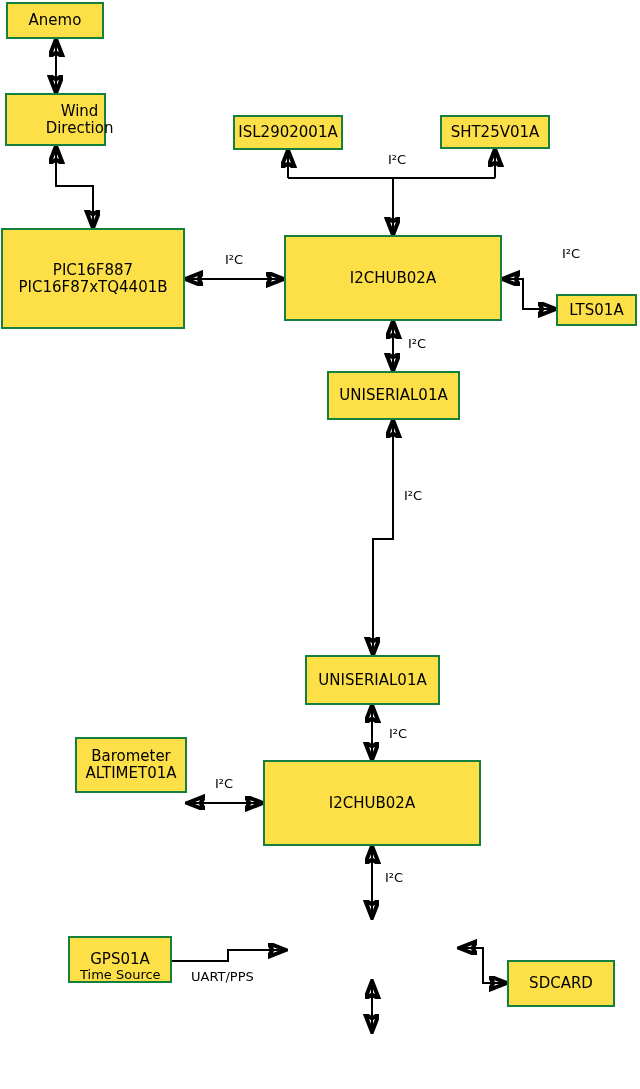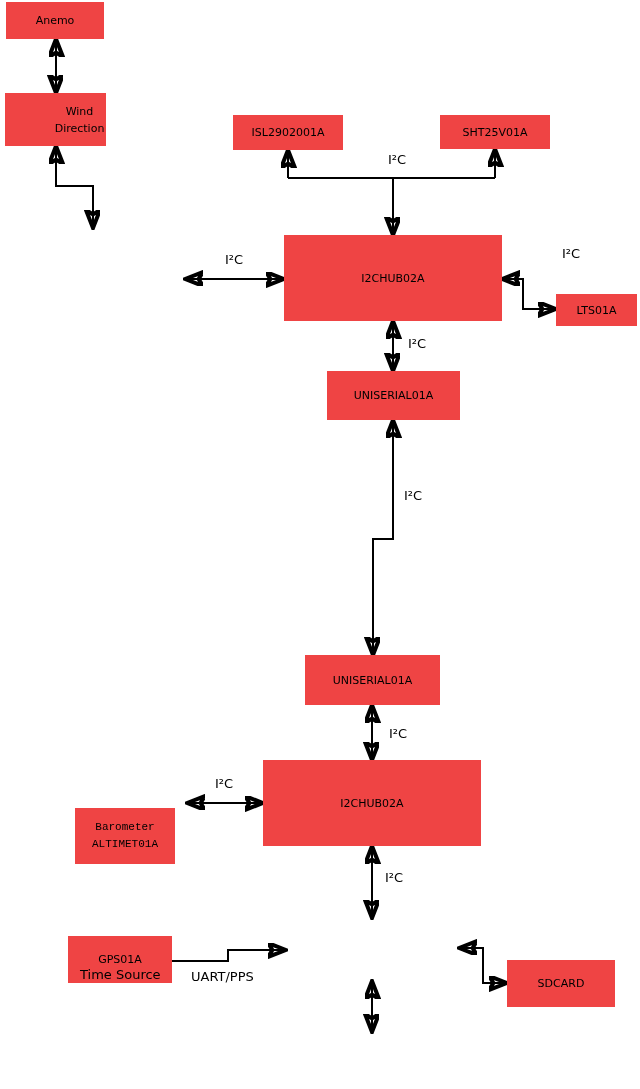--- a/index.html
+++ b/index.html
@@ -18,47 +18,47 @@
     left: 0; top: 0;
     width: 640px; height: 1089px;
   }
   svg.edges path {
     fill: none;
     stroke: #000000;
     stroke-width: 2;
   }
   .node {
     position: absolute;
-    background: #ef4444;
-    border: 2px solid #ef4444;
+    background: #fde047;
+    border: 2px solid #15803d;
     display: flex;
     align-items: center;
     justify-content: center;
     text-align: center;
-    font-size: 11px;
+    font-size: 15px;
     line-height: 17px;
     white-space: pre-line;
   }
   .edge-label {
     position: absolute;
     font-size: 13px;
     line-height: 14px;
     white-space: nowrap;
   }
   
   .n-anemo      { left: 6px;   top: 2px;    width: 98px;  height: 37px; }
   .n-wind       { left: 5px;   top: 93px;   width: 101px; height: 53px; padding-left: 48px; }
   .n-pic        { left: 1px;   top: 228px;  width: 184px; height: 101px; }
   .n-isl        { left: 233px; top: 115px;  width: 110px; height: 35px; }
   .n-sht        { left: 440px; top: 115px;  width: 110px; height: 34px; }
   .n-hub1       { left: 284px; top: 235px;  width: 218px; height: 86px; }
   .n-lts        { left: 556px; top: 294px;  width: 81px;  height: 32px; }
   .n-uni1       { left: 327px; top: 371px;  width: 133px; height: 49px; }
   .n-uni2       { left: 305px; top: 655px;  width: 135px; height: 50px; }
-  .n-baro       { left: 75px;  top: 808px;  width: 100px; height: 56px; font-family: Liberation Mono, monospace; }
+  .n-baro       { left: 75px;  top: 737px;  width: 112px; height: 56px; }
   .n-hub2       { left: 263px; top: 760px;  width: 218px; height: 86px; }
   .n-gps        { left: 68px;  top: 936px;  width: 104px; height: 47px; }
   .n-arm        { left: 286px; top: 918px;  width: 173px; height: 63px; }
   .n-sdcard     { left: 507px; top: 960px;  width: 108px; height: 47px; }
   .n-usb        { left: 282px; top: 1032px; width: 179px; height: 56px; }
   
   .l-sensors    { left: 388px; top: 153px; }
   .l-pic-hub1   { left: 225px; top: 253px; }
   .l-hub1-lts   { left: 562px; top: 247px; }
   .l-hub1-uni1  { left: 408px; top: 337px; }
@@ -97,20 +97,22 @@
     <path d="M187,803 H263" marker-start="url(#ah)" marker-end="url(#ah)"></path>
     <path d="M372,846 V918" marker-start="url(#ah)" marker-end="url(#ah)"></path>
     <path d="M172,961 H228 V950 H286" marker-end="url(#ah)"></path>
     <path d="M459,948 H483 V983 H507" marker-start="url(#ah)" marker-end="url(#ah)"></path>
     <path d="M372,981 V1032" marker-start="url(#ah)" marker-end="url(#ah)"></path>
   </svg>
 
   <div class="node n-anemo">Anemo</div>
   <div class="node n-wind">Wind
 Direction</div>
+  <div class="node n-pic">PIC16F887
+PIC16F87xTQ4401B</div>
   <div class="node n-isl">ISL2902001A</div>
   <div class="node n-sht">SHT25V01A</div>
   <div class="node n-hub1">I2CHUB02A</div>
   <div class="node n-lts">LTS01A</div>
   <div class="node n-uni1">UNISERIAL01A</div>
   <div class="node n-uni2">UNISERIAL01A</div>
   <div class="node n-baro">Barometer
 ALTIMET01A</div>
   <div class="node n-hub2">I2CHUB02A</div>
   <div class="node n-gps">GPS01A</div>

